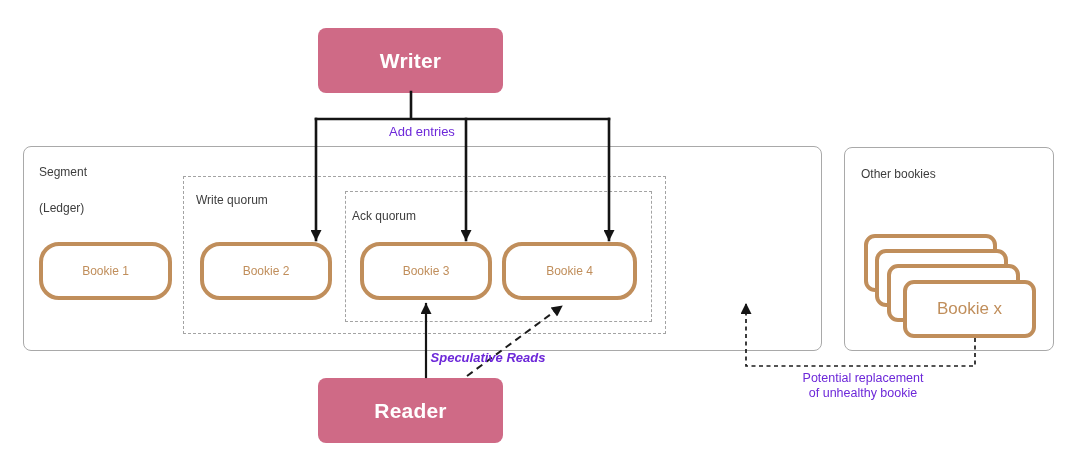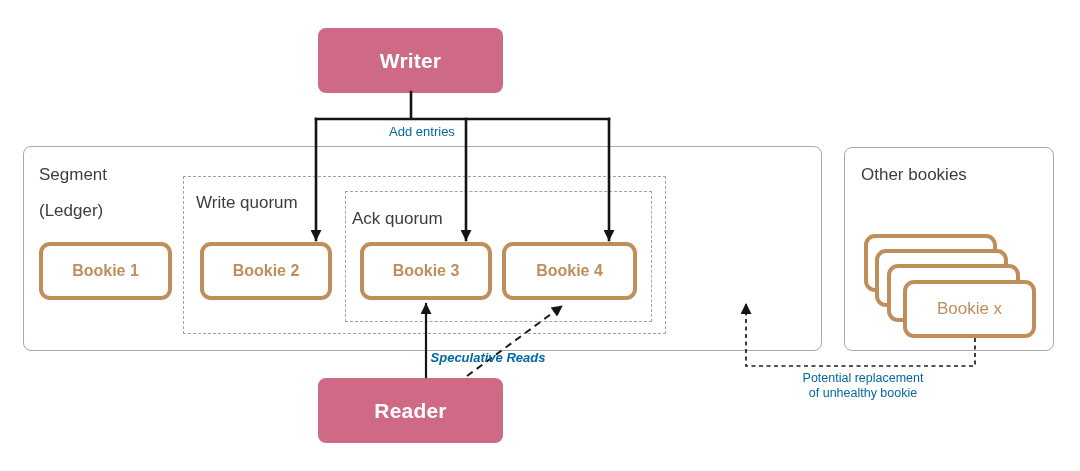--- a/index.html
+++ b/index.html
@@ -11,54 +11,54 @@
   }
   .node { position:absolute; display:flex; align-items:center; justify-content:center; box-sizing:border-box; }
   .pink-node {
     background:var(--accent_pink); color:#ffffff; font-weight:bold; font-size:21px;
     border-radius:8px; letter-spacing:0.2px;
   }
   #writer { left:318px; top:28px;  width:185px; height:65px; }
   #reader { left:318px; top:378px; width:185px; height:65px; }
 
   .bookie {
-    background:#ffffff; border:4px solid var(--accent_tan); border-radius:11px;
-    color:var(--accent_tan); font-weight:bold; font-size:16px;
+    background:#ffffff; border:4px solid var(--accent_tan); border-radius:20px;
+    color:var(--accent_tan); font-weight:normal; font-size:12px;
   }
   #bookie1 { left:39px;  top:242px; width:133px; height:58px; }
   #bookie2 { left:200px; top:242px; width:132px; height:58px; }
   #bookie3 { left:360px; top:242px; width:132px; height:58px; }
   #bookie4 { left:502px; top:242px; width:135px; height:58px; }
   #bookie5 { left:679px; top:239px; width:134px; height:61px; border-style:dashed; }
 
   .group { position:absolute; box-sizing:border-box; background:transparent; }
   #segment-box      { left:23px;  top:146px; width:799px; height:205px; border:1.5px solid var(--border_gray); border-radius:8px; }
   #write-quorum-box { left:183px; top:176px; width:483px; height:158px; border:1.5px dashed #a3a3a3; }
   #ack-quorum-box   { left:345px; top:191px; width:307px; height:131px; border:1.5px dashed #a3a3a3; }
   #other-bookies-box{ left:844px; top:147px; width:210px; height:204px; border:1.5px solid var(--border_gray); border-radius:8px; }
 
-  .glabel { position:absolute; color:var(--text_dark); font-size:17px; white-space:nowrap; }
+  .glabel { position:absolute; color:var(--text_dark); font-size:12px; white-space:nowrap; }
   #segment-label-1 { left:39px;  top:165px; }
   #segment-label-2 { left:39px;  top:201px; }
   #write-quorum-label { left:196px; top:193px; }
   #ack-quorum-label   { left:352px; top:209px; }
   #other-bookies-label{ left:861px; top:162px; line-height:25px; white-space:normal; width:170px; }
 
   .card {
     position:absolute; width:133px; height:58px; box-sizing:border-box; background:#ffffff;
     border:4px solid var(--accent_tan); border-radius:11px;
     display:flex; align-items:center; justify-content:center;
     color:var(--accent_tan); font-weight:normal; font-size:17px;
   }
   #card-back   { left:864px; top:234px; }
   #card-mid1   { left:875px; top:249px; }
   #card-mid2   { left:887px; top:264px; }
   #card-front  { left:903px; top:280px; }
 
-  .elabel { position:absolute; color:#0369a1; font-size:13px; text-align:center; }
+  .elabel { position:absolute; color:#6d28d9; font-size:13px; text-align:center; }
   #add-entries-label { left:364px; top:124px; width:116px; }
   #speculative-label { left:426px; top:350px; width:124px; font-style:italic; font-weight:600; }
   #replacement-label { left:763px; top:371px; width:200px; font-size:12.5px; line-height:15px; }
 
   svg.arrows { position:absolute; left:0; top:0; width:1080px; height:471px; pointer-events:none; }
   .solid-edge  { stroke:var(--arrow_black); stroke-width:2.6; fill:none; stroke-linecap:square; }
   .dashed-edge { stroke:#1c1c1c; stroke-width:2; fill:none; stroke-dasharray:7 5; }
   .fine-dashed-edge { stroke:#1c1c1c; stroke-width:1.7; fill:none; stroke-dasharray:4 3.5; }
 </style>
 </head>

